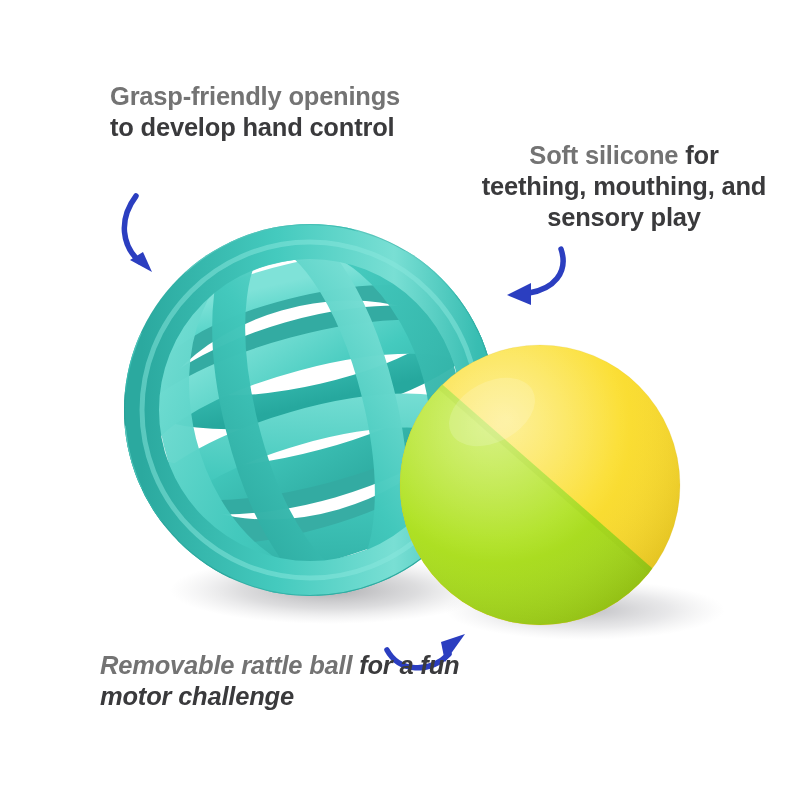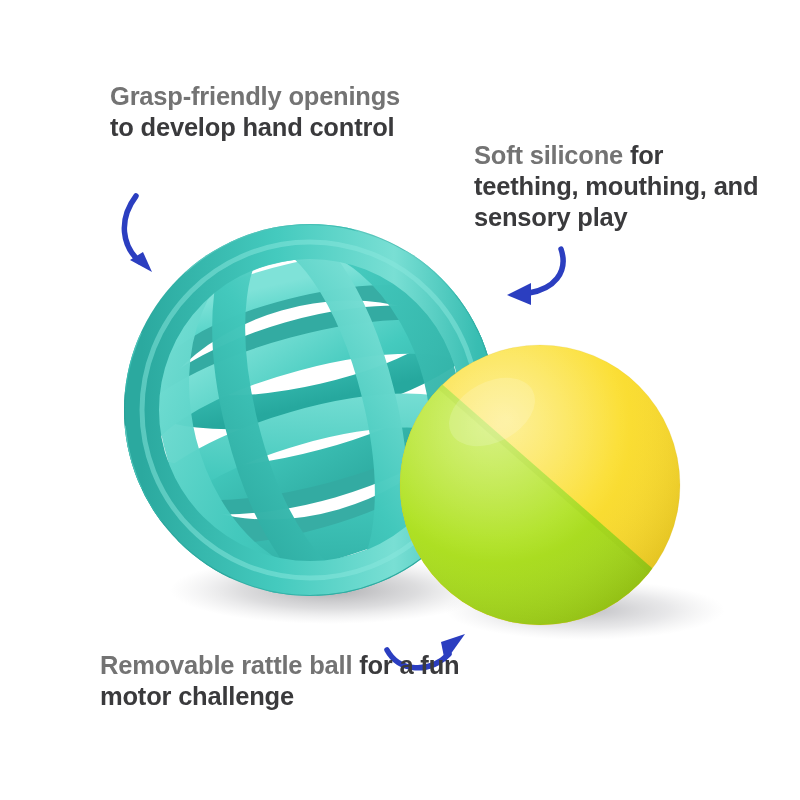--- a/index.html
+++ b/index.html
@@ -44,25 +44,27 @@
   }
   #callout-grasp {
     left: 110px;
     top: 81px;
     width: 300px;
   }
   #callout-silicone {
     left: 474px;
     top: 140px;
     width: 300px;
+    text-align: center;
   }
   #callout-rattle {
     left: 100px;
     top: 650px;
     width: 420px;
+    font-style: italic;
   }
 
   
   .arrow-svg {
     position: absolute;
     overflow: visible;
     pointer-events: none;
   }
   #arrow-grasp { left: 110px; top: 190px; }
   #arrow-silicone { left: 495px; top: 243px; }

